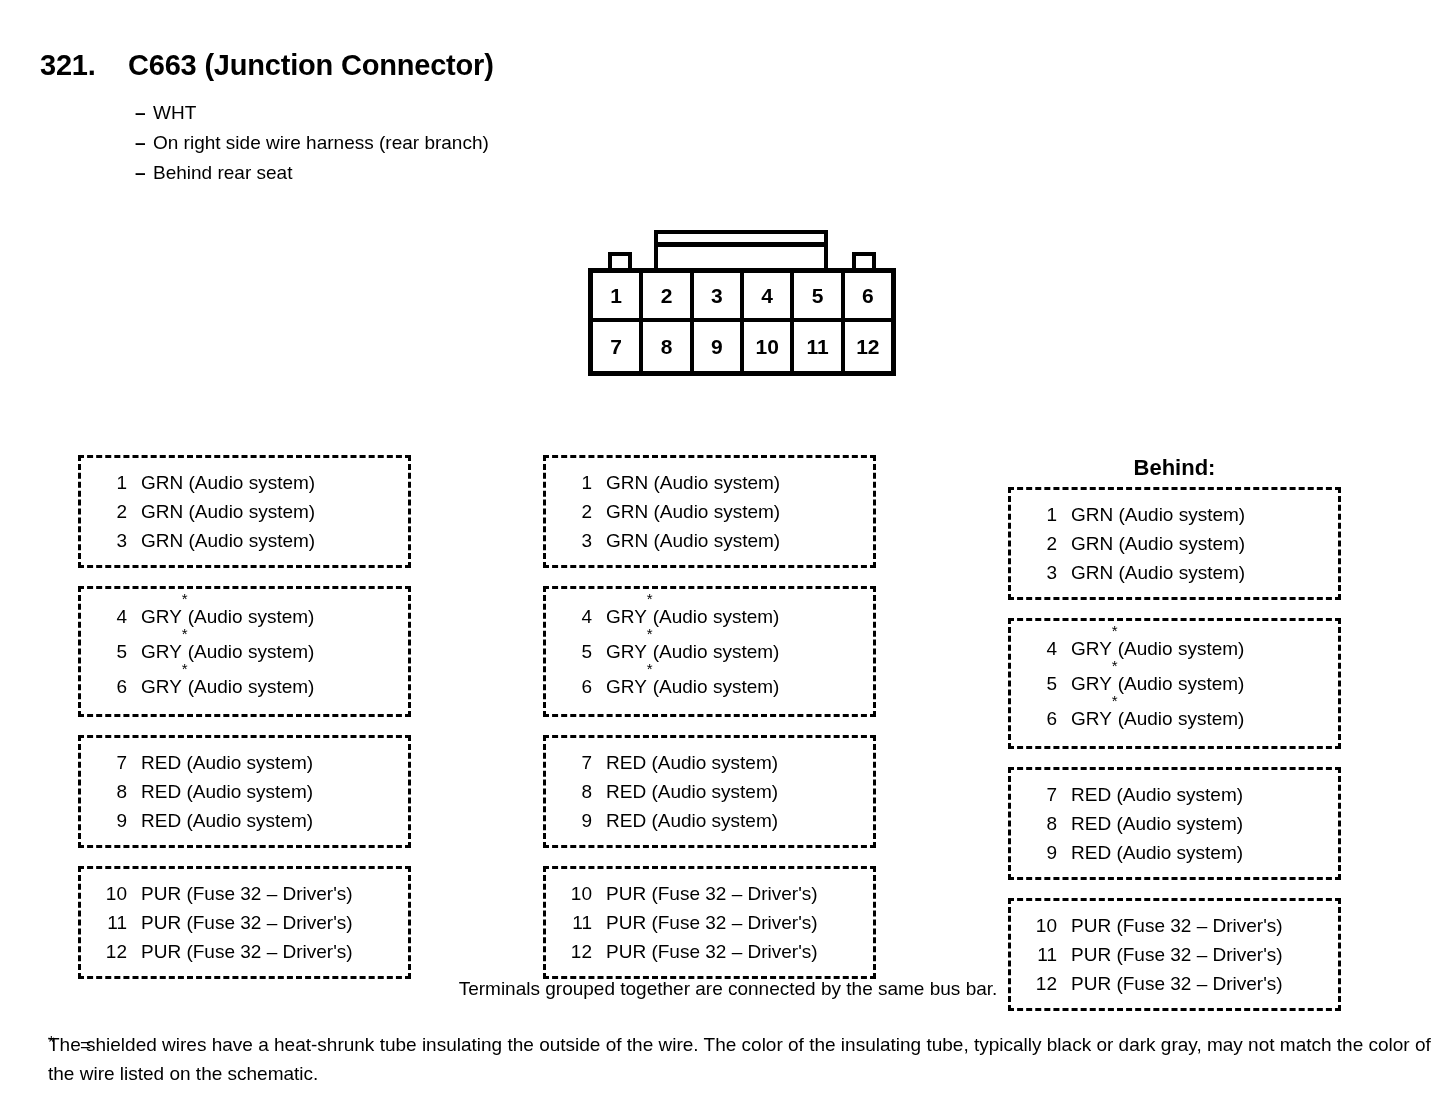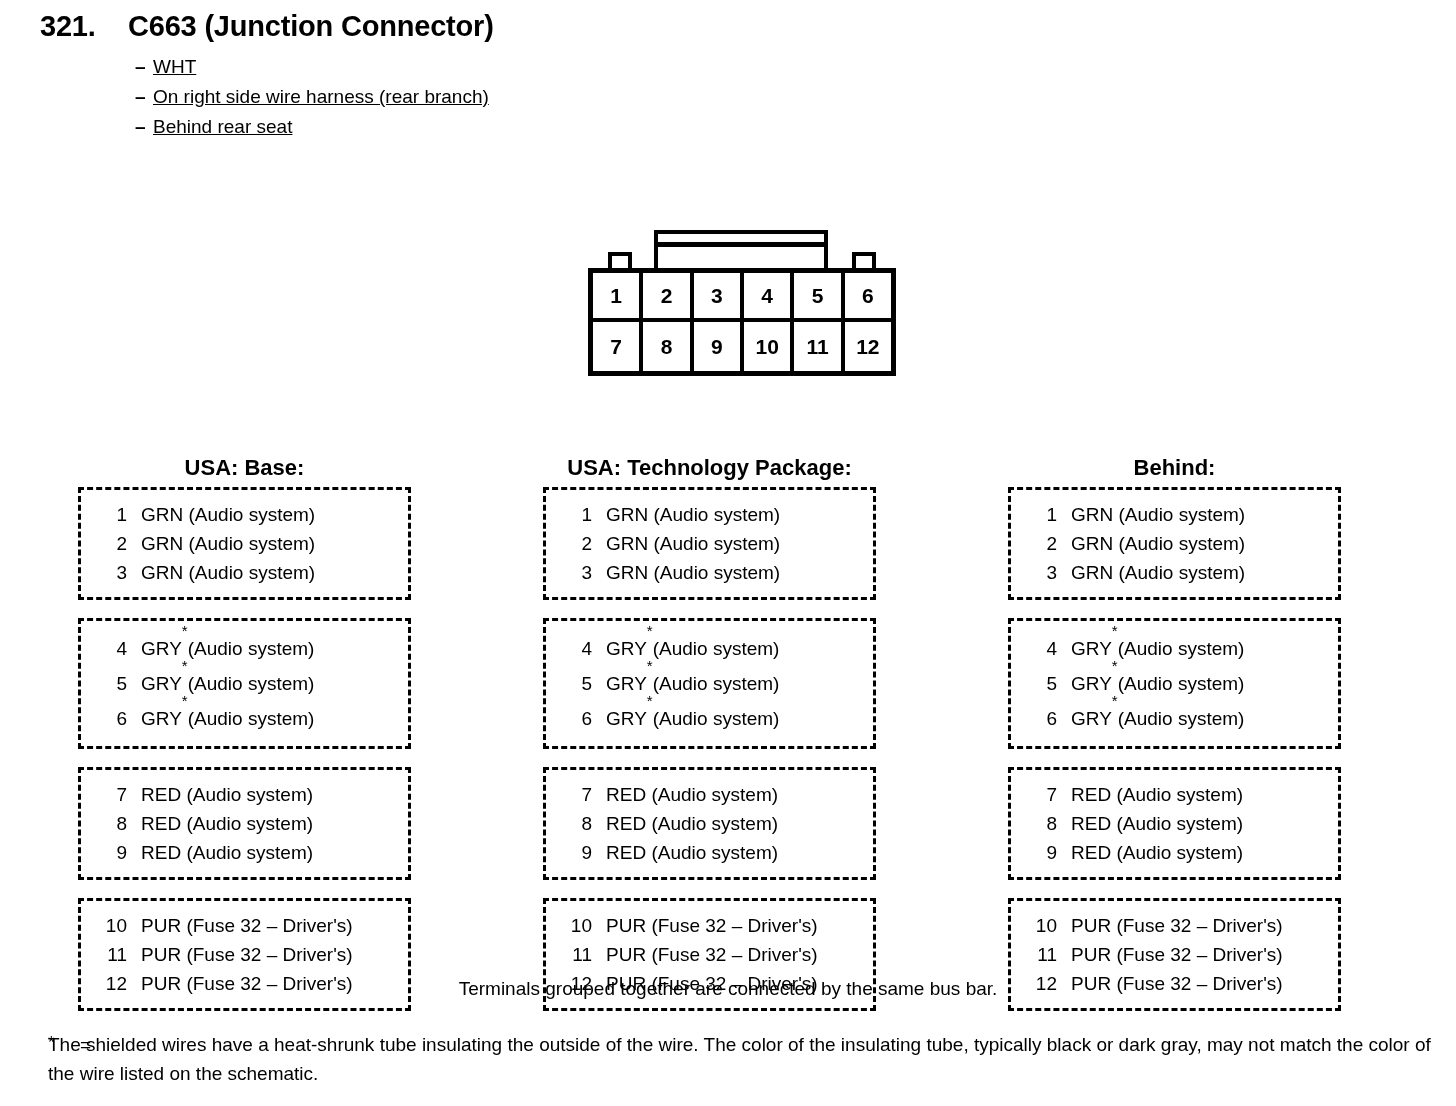--- a/index.html
+++ b/index.html
@@ -26,25 +26,25 @@
   }
   #page-title {
     font-size: 29px;
     font-weight: bold;
     letter-spacing: -0.2px;
     white-space: nowrap;
   }
   #title-number {
     display: inline-block;
     min-width: 88px;
+    margin-top: 39px;
   }
   .spec-list {
-    margin-top: 9px;
+    margin-top: 16px;
     margin-left: 95px;
-    text-decoration: underline;
   }
   .spec-line {
     font-size: 19px;
     line-height: 30px;
     white-space: nowrap;
   }
   .spec-dash {
     display: inline-block;
     width: 18px;
     font-weight: bold;
@@ -223,21 +223,20 @@
         <div class="pin-cell">9</div>
         <div class="pin-cell">10</div>
         <div class="pin-cell">11</div>
         <div class="pin-cell">12</div>
       </div>
   </div>
 </div>
 
 <div id="columns">
     <div class="pin-column" style="left: 78px; width: 333px;">
-      <div class="column-header">USA: Base:</div>
       <div class="group-box">
         <div class="pin-line">
           <span class="pin-num">1</span>
           <span class="pin-desc">GRN (Audio system)</span>
         </div>
         <div class="pin-line">
           <span class="pin-num">2</span>
           <span class="pin-desc">GRN (Audio system)</span>
         </div>
         <div class="pin-line">
@@ -288,21 +287,20 @@
           <span class="pin-num">11</span>
           <span class="pin-desc">PUR (Fuse 32 – Driver's)</span>
         </div>
         <div class="pin-line">
           <span class="pin-num">12</span>
           <span class="pin-desc">PUR (Fuse 32 – Driver's)</span>
         </div>
       </div>
     </div>
     <div class="pin-column" style="left: 543px; width: 333px;">
-      <div class="column-header">USA: Technology Package:</div>
       <div class="group-box">
         <div class="pin-line">
           <span class="pin-num">1</span>
           <span class="pin-desc">GRN (Audio system)</span>
         </div>
         <div class="pin-line">
           <span class="pin-num">2</span>
           <span class="pin-desc">GRN (Audio system)</span>
         </div>
         <div class="pin-line">

